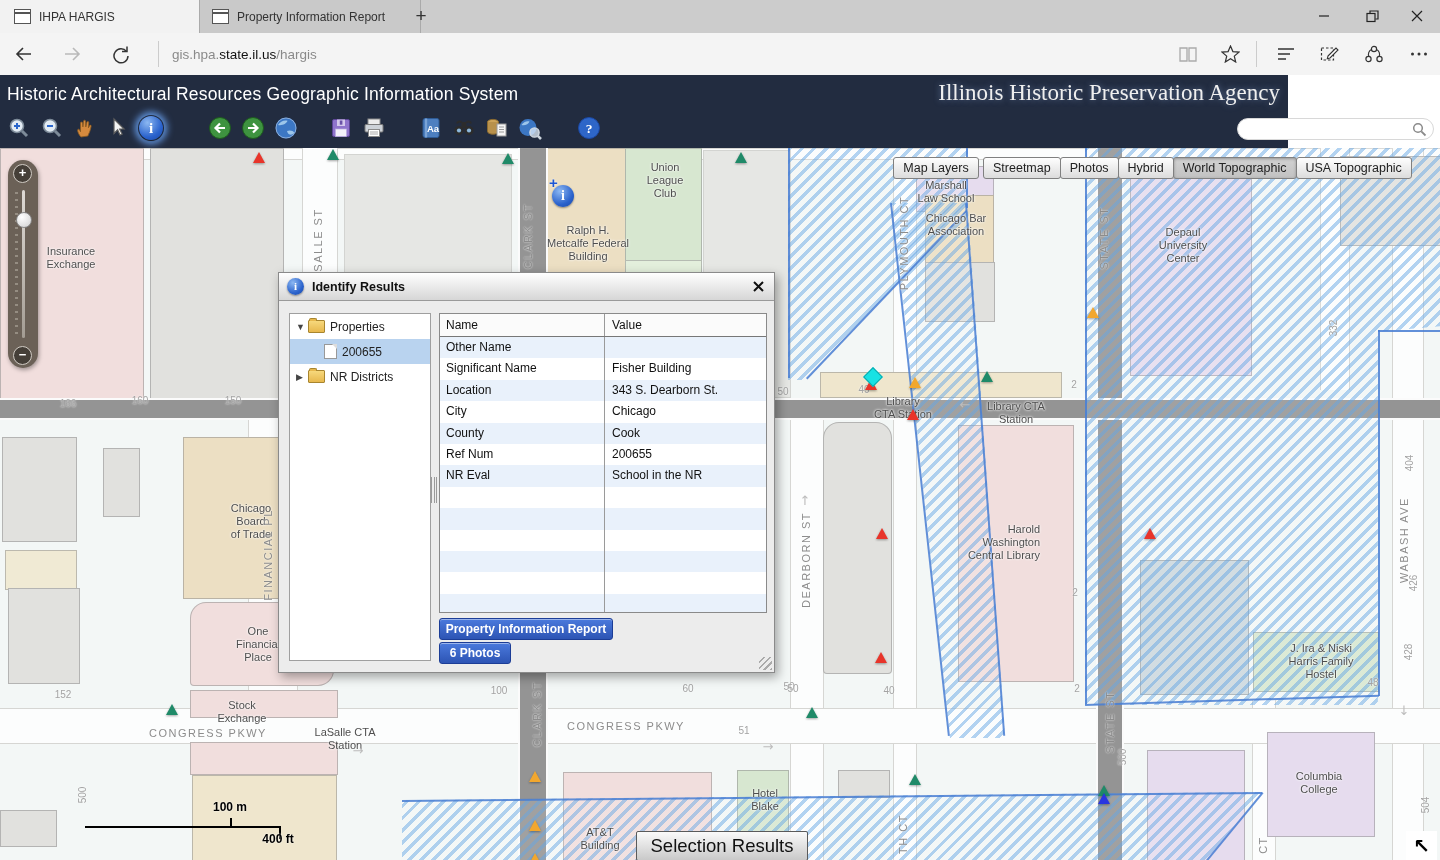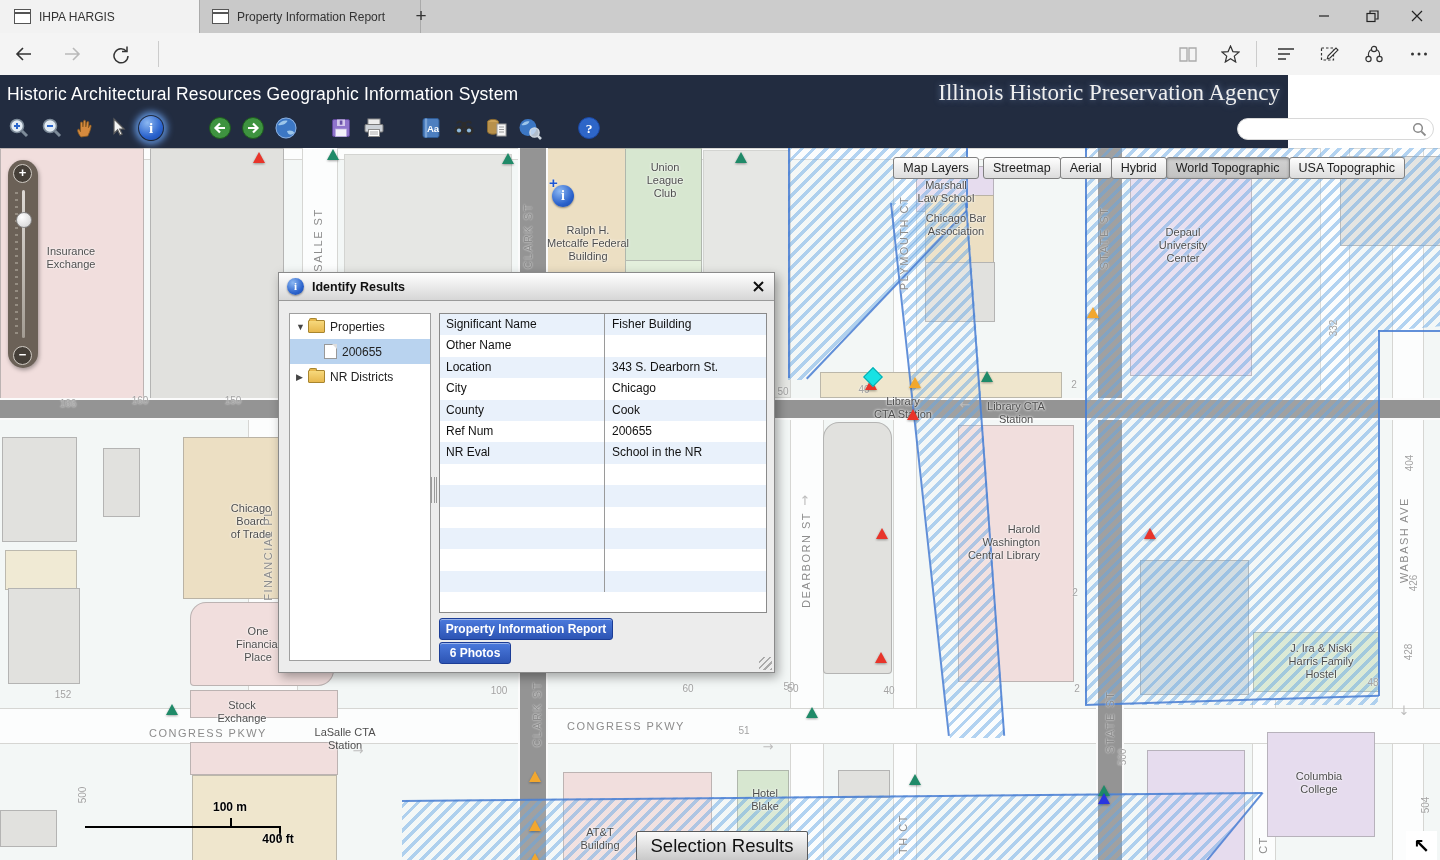--- a/index.html
+++ b/index.html
@@ -140,20 +140,25 @@
         <path d="M3 10h14M11 4l6 6-6 6" fill="none" stroke="#b9b9b9" stroke-width="1.6"></path>
       </svg>
     </div>
   <div class="navic" style="left:104px;width:32px;">
       <svg width="19" height="19">
         <path d="M15.5 6.5A7 7 0 1 0 17 11" fill="none" stroke="#333" stroke-width="1.5"></path>
         <path d="M16 1.5v5h-5" fill="none" stroke="#333" stroke-width="1.5"></path>
       </svg>
     </div>
   <div class="vdiv" style="left:158px;"></div>
+  <div id="url">
+      <span>gis.hpa.</span>
+      <b>state.il.us</b>
+      <span>/hargis</span>
+    </div>
   <div class="navic" style="left:1172px;width:32px;">
       <svg width="20" height="17">
         <path d="M2 2h7v13H2zM11 2h7v13h-7z" fill="none" stroke="#aaa" stroke-width="1.3"></path>
       </svg>
     </div>
   <div class="navic" style="left:1214px;width:32px;">
       <svg width="19" height="18">
         <path d="M9.5 1l2.4 5.6 6 .5-4.6 4 1.4 5.9-5.2-3.2-5.2 3.2 1.4-5.9-4.6-4 6-.5z" fill="none" stroke="#333" stroke-width="1.2"></path>
       </svg>
     </div>
@@ -488,21 +493,21 @@
     <div class="zbtn" style="top:4px;">+</div>
     <div id="zticks"></div>
     <div id="ztrack"></div>
     <div id="zknob"></div>
     <div class="zbtn" style="top:186px;">−</div>
   </div>
 
   <div class="bm" style="left:893px;width:86px;">Map Layers</div>
   <div id="bm-group">
       <div class="bm">Streetmap</div>
-      <div class="bm">Aerial</div>
+      <div class="bm">Photos</div>
       <div class="bm">Hybrid</div>
       <div class="bm sel">World Topographic</div>
       <div class="bm">USA Topographic</div>
     </div>
 
   <div id="scaleline"></div>
   <div id="scaletick1"></div>
   <div id="scaletick2"></div>
   <div class="scalelbl" style="left:230px;top:659px;">100 m</div>
   <div class="scalelbl" style="left:278px;top:691px;">400 ft</div>
@@ -537,28 +542,32 @@
       <span class="folder"></span>
       <span>NR Districts</span>
     </div>
   </div>
   <div id="splitter">
       <i></i>
       <i></i>
       <i></i>
     </div>
   <div id="tbl">
+    <div id="tblhead">
+      <div class="c1">Name</div>
+      <div class="c2">Value</div>
+    </div>
     <div id="tblbody">
+        <div class="trow">
+          <div class="c1">Other Name</div>
+          <div class="c2"></div>
+        </div>
         <div class="trow">
           <div class="c1">Significant Name</div>
           <div class="c2">Fisher Building</div>
-        </div>
-        <div class="trow">
-          <div class="c1">Other Name</div>
-          <div class="c2"></div>
         </div>
         <div class="trow">
           <div class="c1">Location</div>
           <div class="c2">343 S. Dearborn St.</div>
         </div>
         <div class="trow">
           <div class="c1">City</div>
           <div class="c2">Chicago</div>
         </div>
         <div class="trow">

